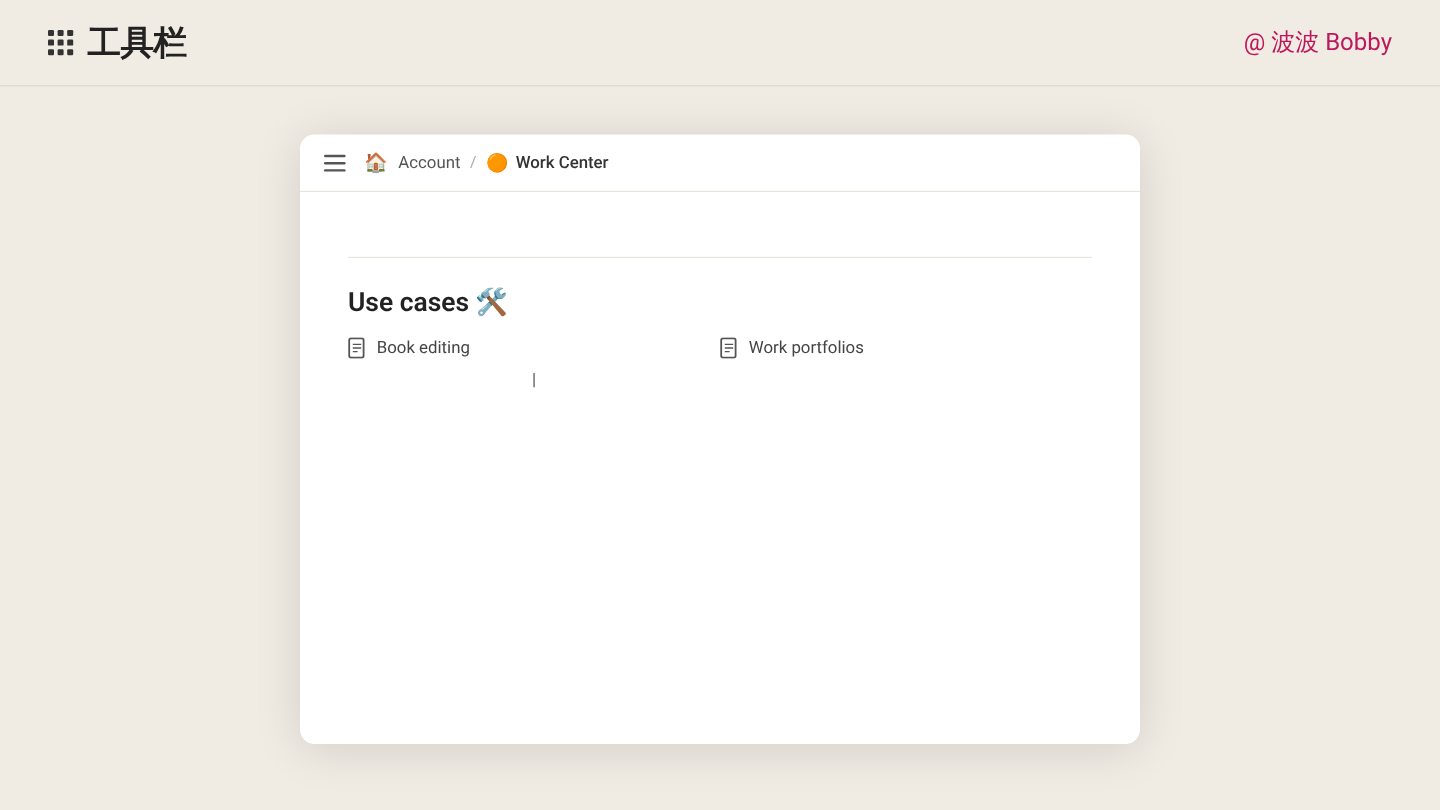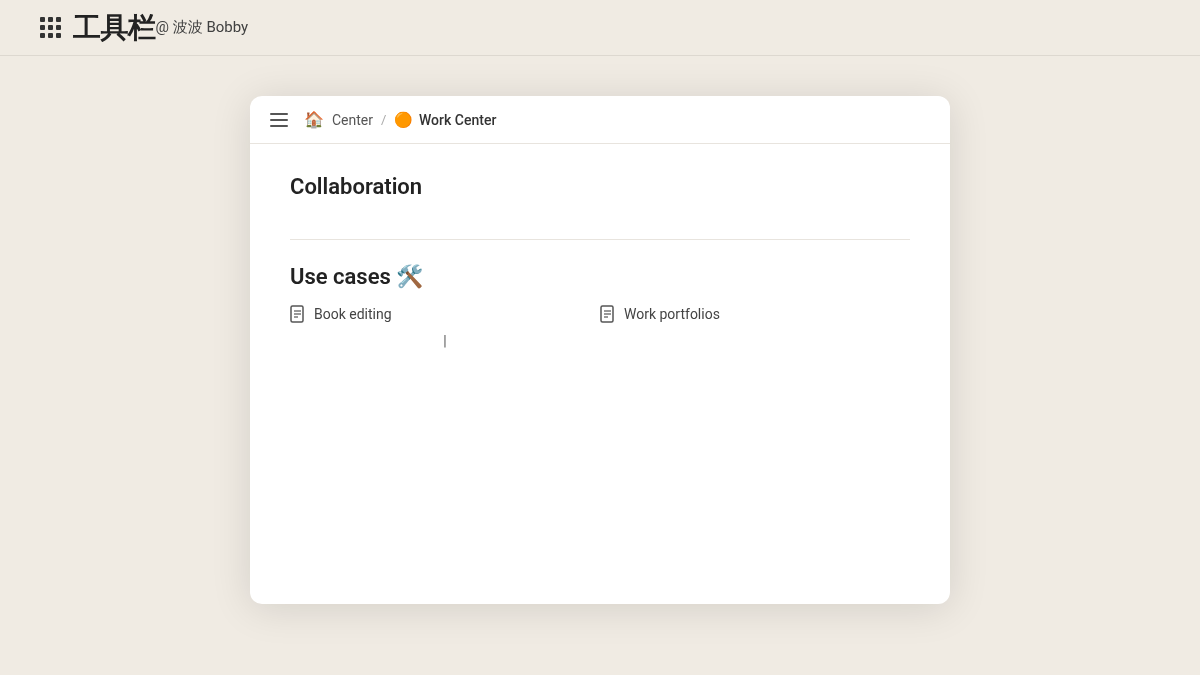--- a/index.html
+++ b/index.html
@@ -14,22 +14,23 @@
       background-color: #f0ebe3;
       font-family: -apple-system, BlinkMacSystemFont, 'Segoe UI', Roboto, sans-serif;
       overflow: hidden;
       position: relative;
     }
 
     
     .top-bar {
       display: flex;
       align-items: center;
+      justify-content: space-between;
       padding: 0 40px;
-      height: 56px;
+      height: 72px;
       border-bottom: 1px solid #ddd8d0;
     }
 
     .top-bar-left {
       display: flex;
       align-items: center;
       gap: 12px;
     }
 
     .grid-icon {
@@ -47,22 +48,22 @@
     }
 
     .top-bar-title {
       font-size: 28px;
       font-weight: 600;
       color: #222;
       letter-spacing: -0.5px;
     }
 
     .top-bar-right {
-      font-size: 15px;
-      color: #404040;
+      font-size: 20px;
+      color: #be185d;
     }
 
     
     .main-content {
       display: flex;
       justify-content: center;
       align-items: flex-start;
       padding: 40px 20px;
     }
 
@@ -238,34 +239,33 @@
   <div class="browser-window">
 
     <div class="browser-toolbar">
       <div class="hamburger-icon">
         <div class="hamburger-line"></div>
         <div class="hamburger-line"></div>
         <div class="hamburger-line"></div>
       </div>
       <div class="breadcrumb">
         <span class="breadcrumb-home">🏠</span>
-        <span>Center</span>
+        <span>Account</span>
         <span class="breadcrumb-separator">/</span>
         <span class="breadcrumb-current">
           <span class="breadcrumb-icon">🟠</span>
           <span>Work Center</span>
         </span>
       </div>
     </div>
 
     <div class="content-area">
 
       <div class="columns-wrapper">
         <div class="column">
-          <div class="section-header">Collaboration</div>
         </div>
       </div>
 
       <div class="divider"></div>
 
       <div class="use-cases-section">
         <div class="use-cases-header">Use cases 🛠️</div>
         <div class="use-cases-columns">
           <div class="use-cases-col">
             <div class="section-item">

